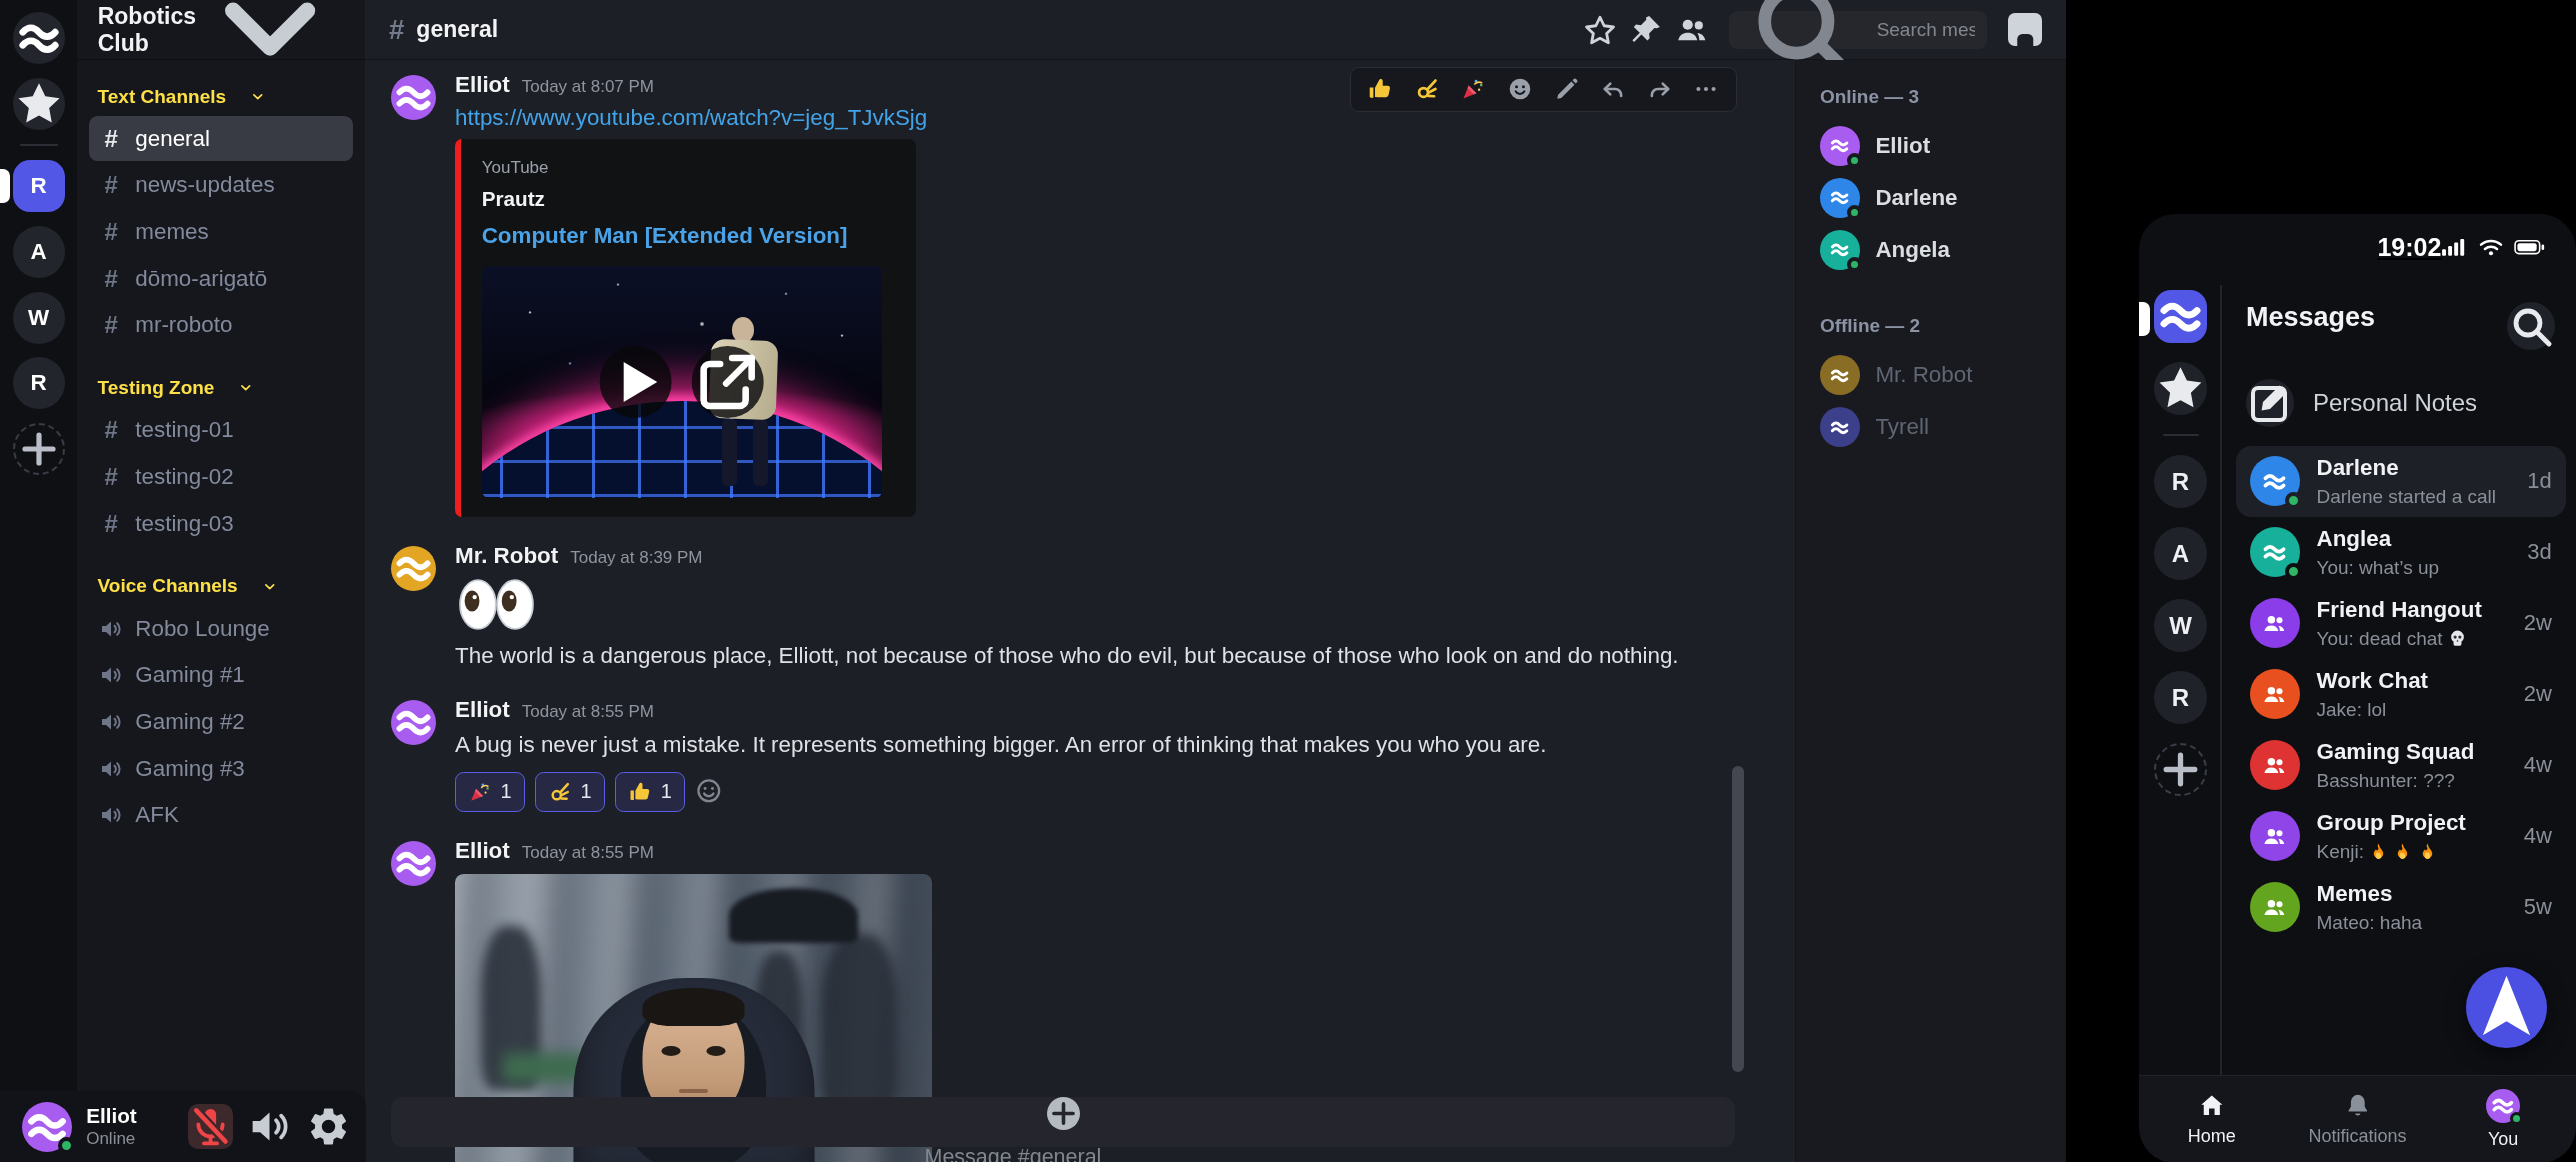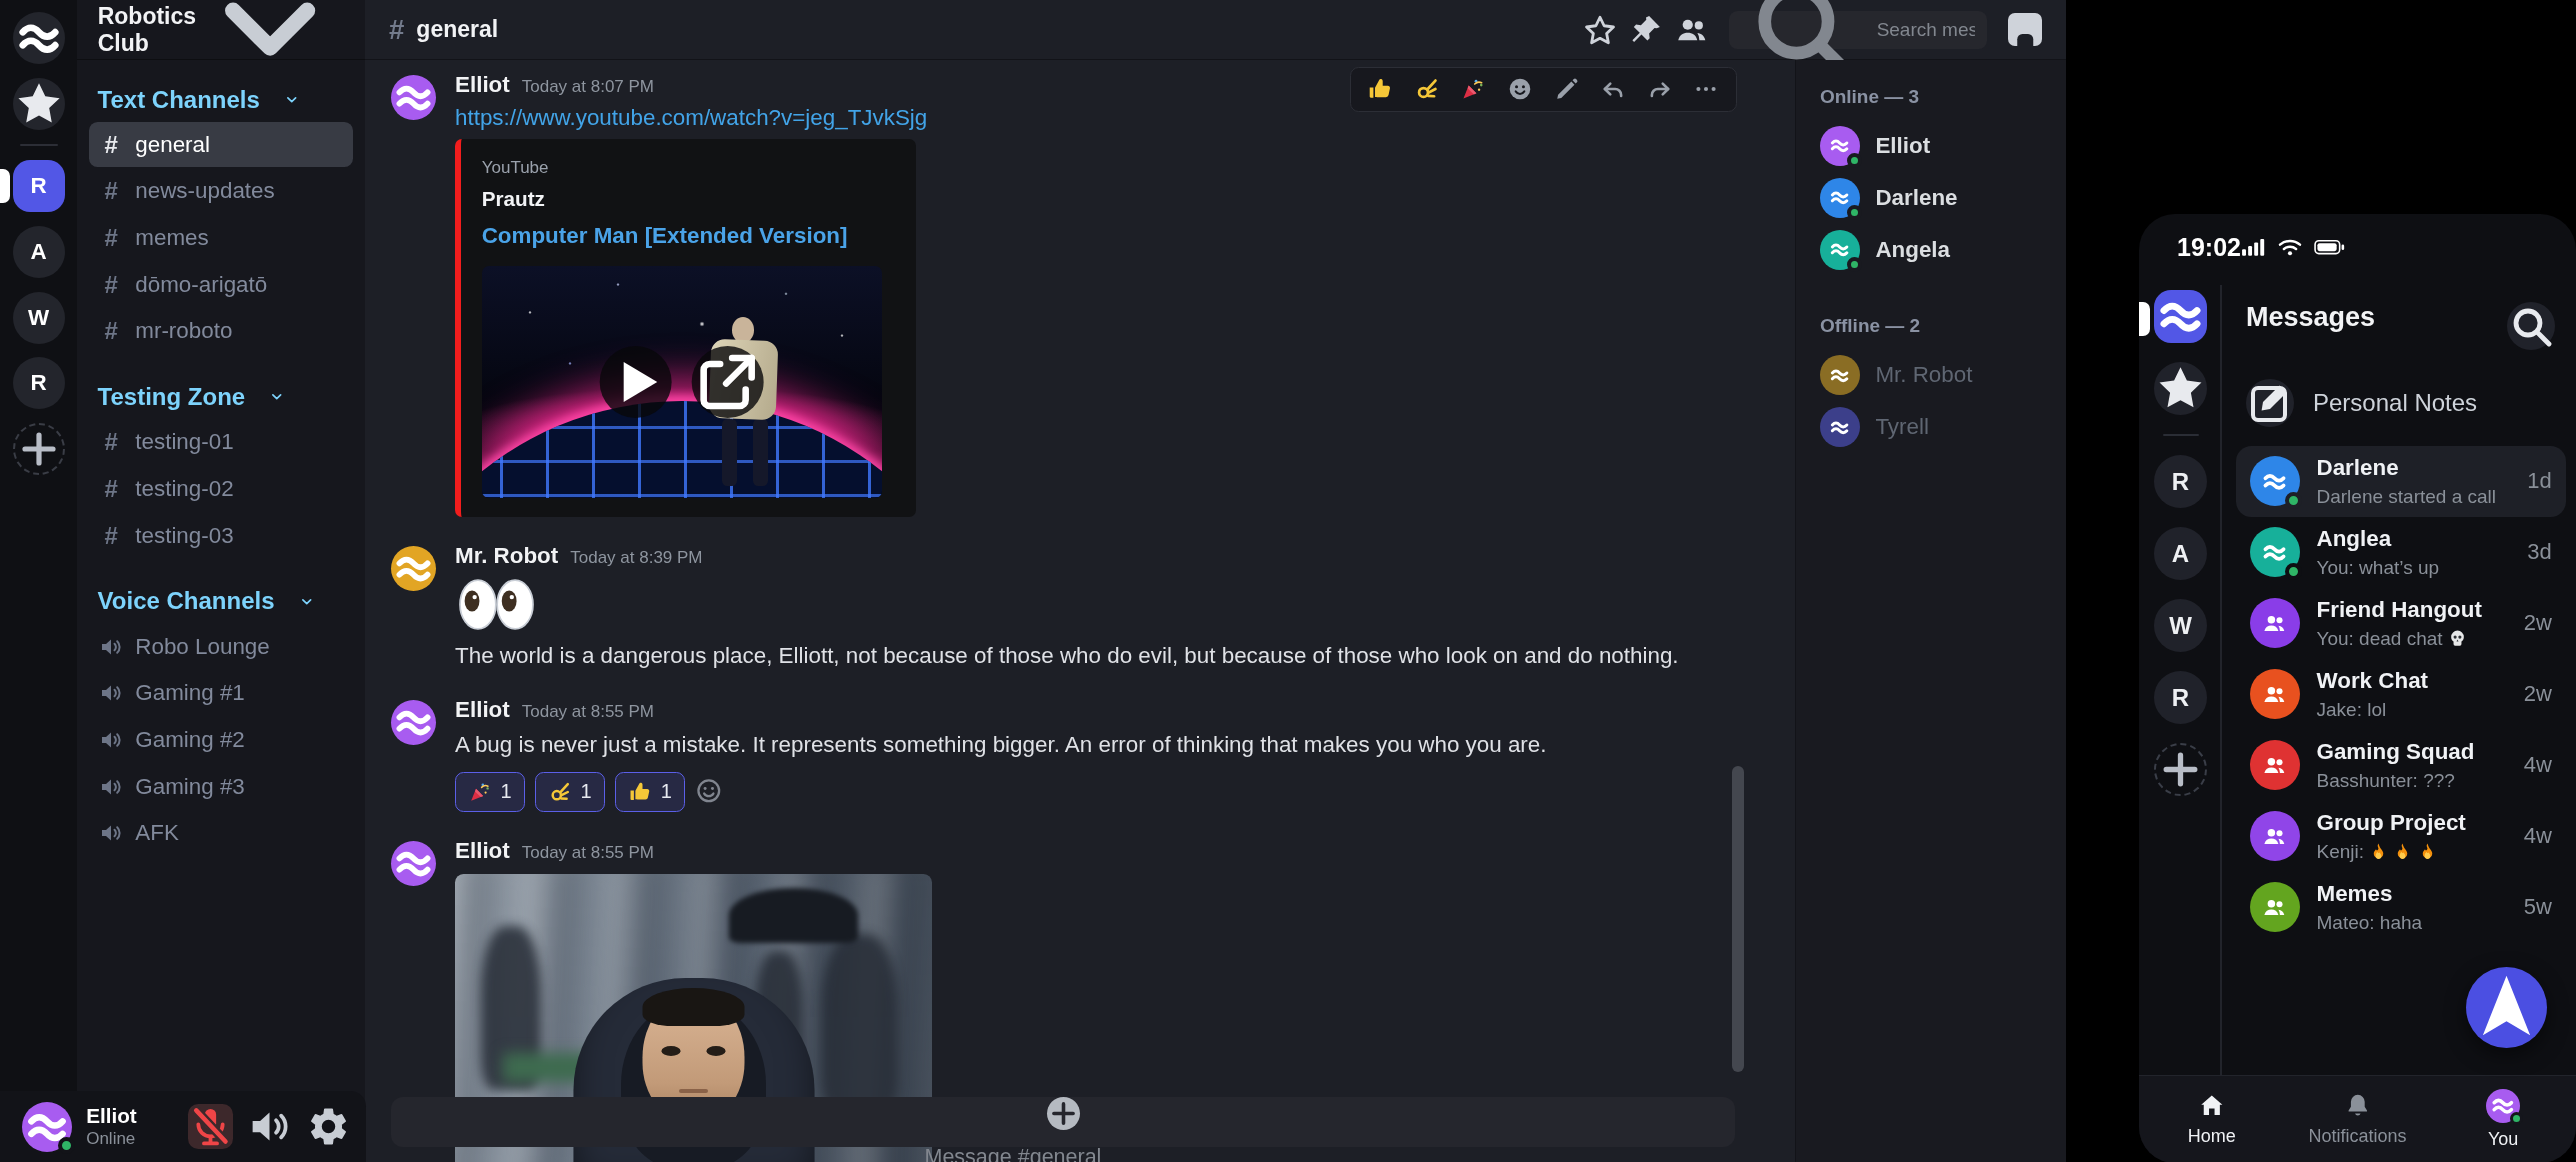--- a/index.html
+++ b/index.html
@@ -23,21 +23,21 @@
   .rail-pill { position:absolute; left:-13px; top:8.6px; width:10.3px; height:34px; background:#fff; border-radius:0 6.9px 6.9px 0; }
   .rail-add { background:transparent; border:2.6px dashed #3a3d46; color:#b8bdc7; }
   .rail-add svg { width:24px; height:24px; }
 
   
   .sidebar { width:288px; background:#16171d; display:flex; flex-direction:column; position:relative; z-index:2; }
   .sidebar-header { height:60px; display:flex; align-items:center; justify-content:space-between;
         padding:0 20.7px; border-bottom:1.7px solid #0d0e11; color:#f2f3f5; font-size:23px; font-weight:bold; flex:none; }
   .sidebar-header svg { width:22.4px; height:22.4px; color:#c8cdd4; }
   .channel-scroll { flex:1; padding:17px 12px 86px 12px; overflow:hidden; }
-  .category-row { display:flex; align-items:center; gap:24px; color:#7dd3fc; font-size:24px; font-weight:bold;
+  .category-row { display:flex; align-items:center; gap:24px; color:#fde047; font-size:19px; font-weight:bold;
         padding:8.6px 8.6px 6.9px 8.6px; cursor:pointer; }
   .category-row svg { width:15.5px; height:15.5px; }
   .channel-row { display:flex; align-items:center; gap:12px; height:45px; border-radius:8.6px; padding:0 10.3px;
         color:#828a9c; font-size:22.4px; cursor:pointer; margin:1.7px 0; }
   .channel-row .ch-icon { width:24px; height:24px; display:flex; align-items:center; justify-content:center;
         font-size:24px; font-weight:bold; color:#6d7587; }
   .channel-row .ch-icon svg { width:24px; height:24px; }
   .channel-row.active { background:#383b44; color:#fff; }
   .channel-row.active .ch-icon { color:#e8eaee; }
   .cat-gap { height:19px; }
@@ -188,21 +188,21 @@
   .member-row { display:flex; align-items:center; gap:15.5px; height:52px; padding:0 6.9px; border-radius:8.6px; cursor:pointer; }
   .member-row .avatar { width:40px; height:40px; }
   .member-row .status-dot { width:15.5px; height:15.5px; border:4.3px solid #191a20; }
   .member-name { font-size:22.4px; color:#dbdee1; font-weight:bold; }
   .member-row.offline .member-name { color:#5f6672; font-weight:normal; }
   .members-gap { height:36px; }
 
   
   .phone { position:absolute; left:2139px; top:214px; width:437px; height:949px; background:#0e0f13;
         border-radius:36px; overflow:hidden; display:flex; flex-direction:column; }
-  .p-status { height:62px; display:flex; align-items:center; justify-content:flex-start; padding:4px 31px 0 38px; flex:none; }
+  .p-status { height:62px; display:flex; align-items:center; justify-content:flex-end; padding:4px 31px 0 38px; flex:none;text-decoration:underline; }
   .p-clock { color:#fff; font-size:25px; font-weight:bold; }
   .p-status-icons { display:flex; align-items:center; gap:10.3px; color:#fff; }
   .p-status-icons svg { height:22.4px; }
 
   .p-body { flex:1; display:flex; min-height:0; }
   .p-rail { width:83px; display:flex; flex-direction:column; align-items:center; padding-top:13.8px; gap:19px;
         position:relative; flex:none; }
   .p-rail::after { content:""; position:absolute; right:0; top:8.6px; bottom:0; width:1.7px; background:#22242b; }
   .p-rail-item { width:53px; height:53px; border-radius:50%; background:#20222a; color:#eef0f3; display:flex;
         align-items:center; justify-content:center; font-size:24px; font-weight:bold; cursor:pointer; flex:none; position:relative; }

